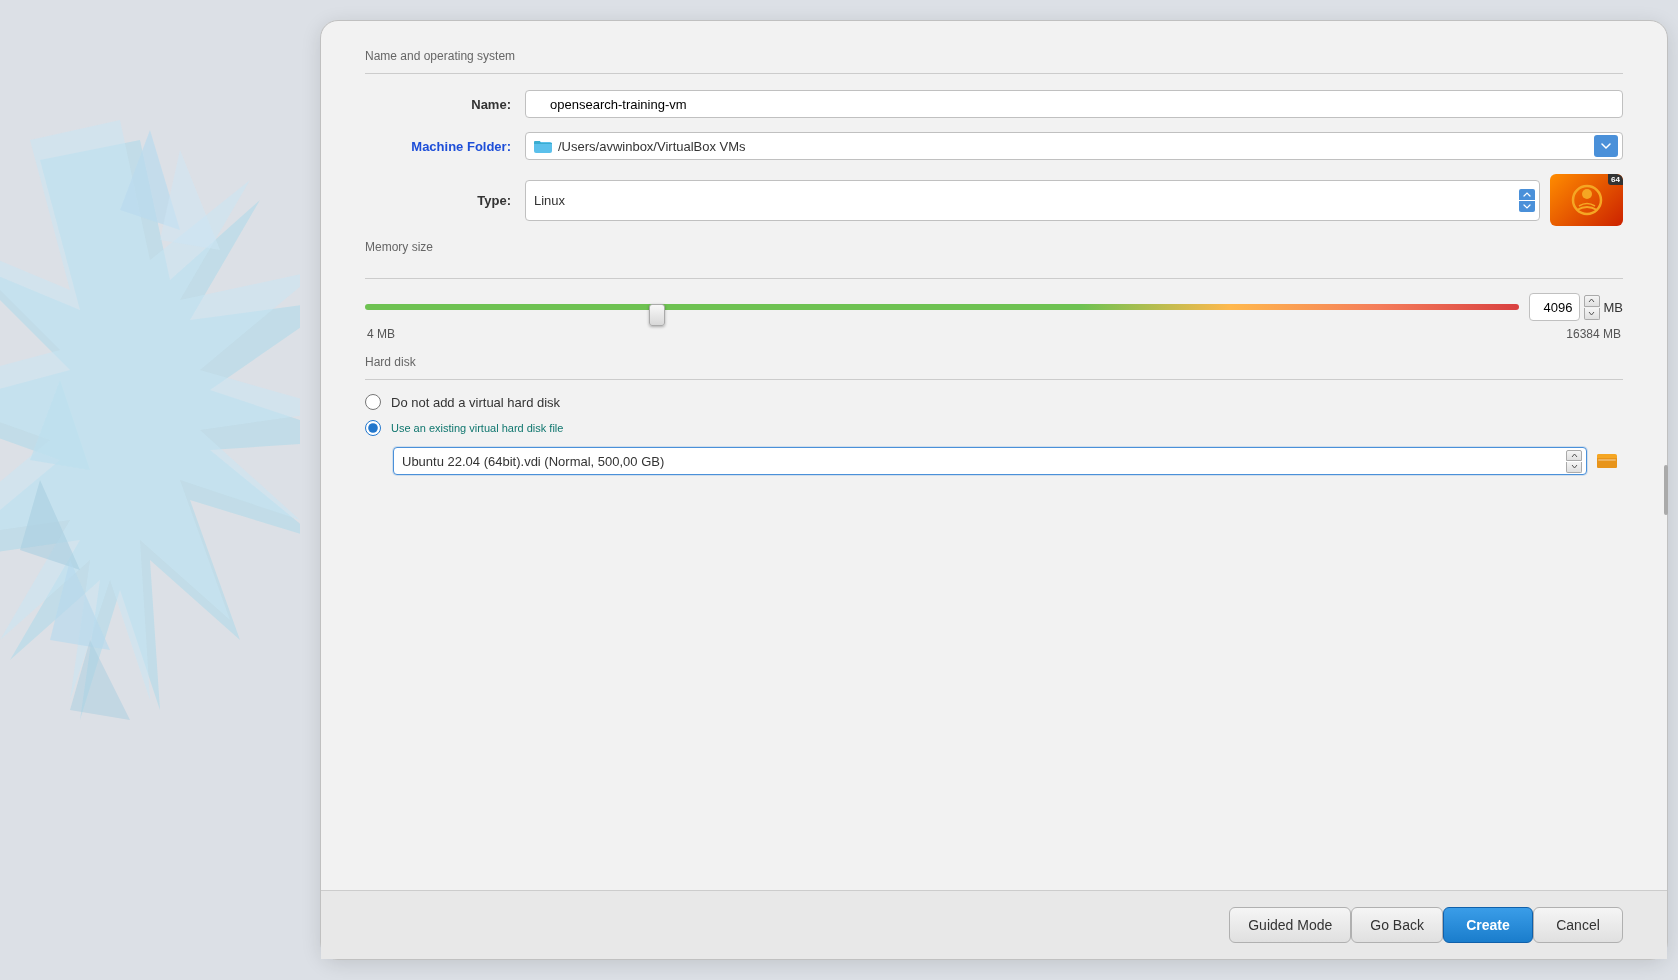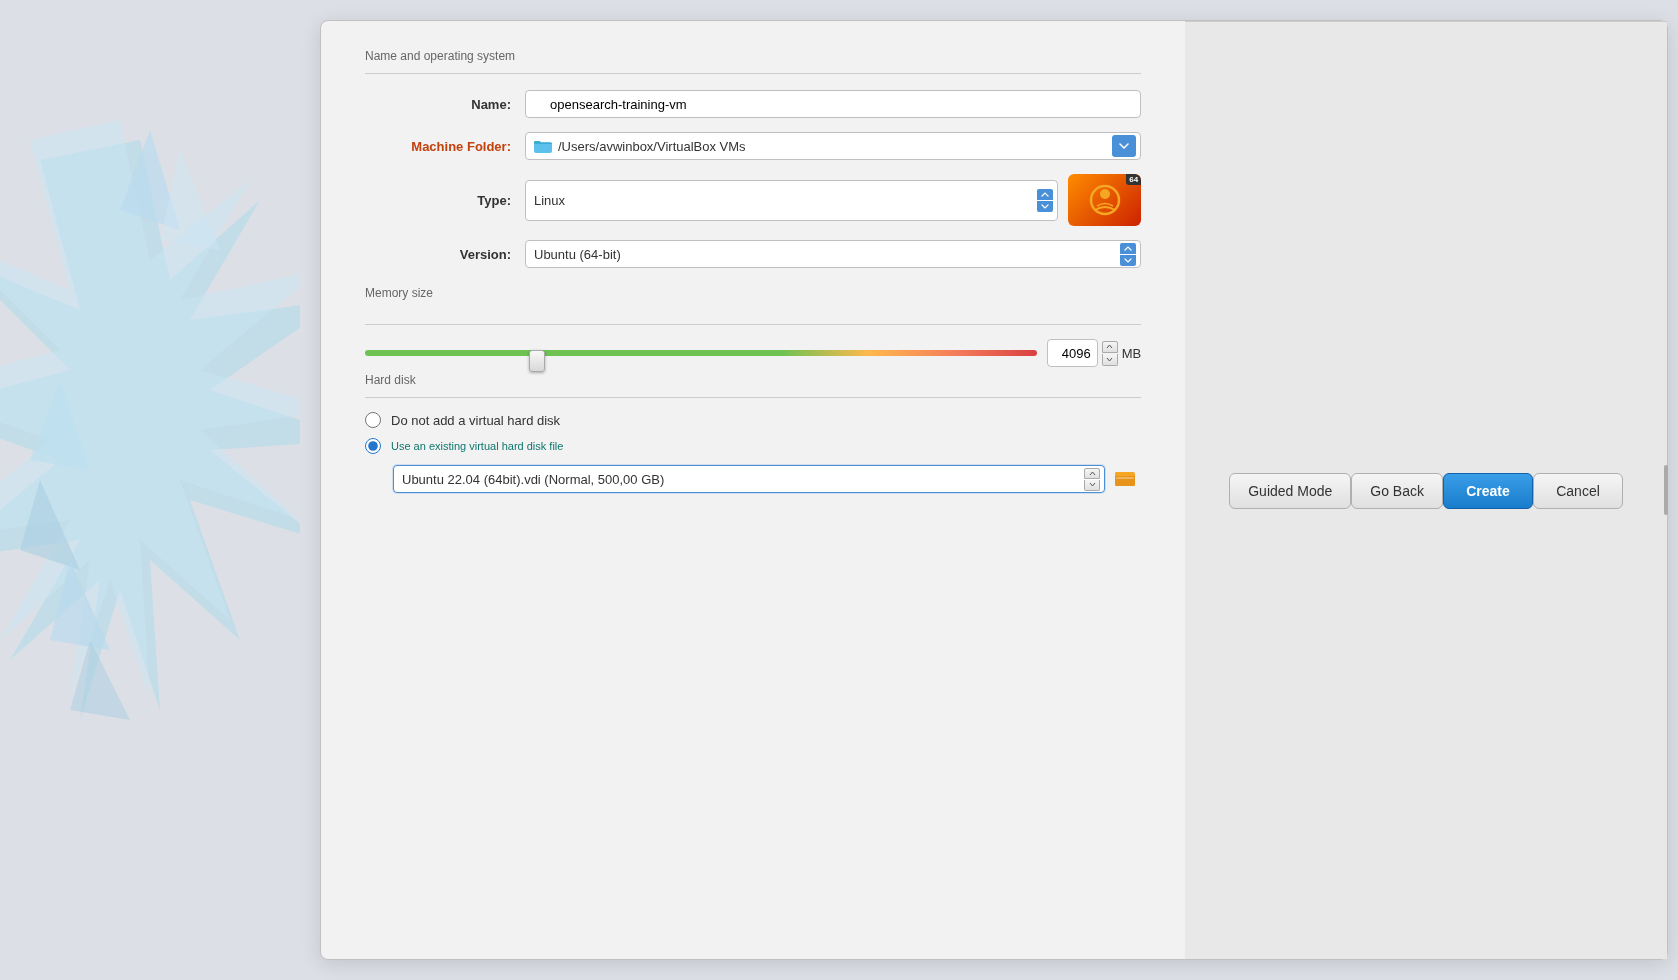--- a/index.html
+++ b/index.html
@@ -73,39 +73,39 @@
 </svg>
 
 <div style="
   position: absolute;
   left: 320px;
   top: 20px;
   right: 10px;
   bottom: 20px;
   background: #f2f2f2;
   border: 1px solid #c0c0c0;
-  border-radius: 8px;
+  border-radius: 18px;
   box-shadow: 0 4px 20px rgba(0,0,0,0.12);
   display: flex;
-  flex-direction: row;
+  flex-direction: column;
 ">
 
   <div style="flex:1; padding: 28px 44px 16px 44px; overflow-y:auto;">
 
     <div>
       <div style="font-size:12px;color:#666;margin-bottom:10px;">Name and operating system</div>
       <div style="border-top:1px solid #ccc;margin-bottom:16px;"></div>
 
       <div class="inner-form-row" style="display:flex;align-items:center;margin-bottom:14px;">
         <div style="width:160px;text-align:right;padding-right:14px;font-weight:600;font-size:13px;color:#333;flex-shrink:0;">Name:</div>
         <input type="text" style="flex: 1 1 0%; height: 28px; border: 1px solid rgb(192, 192, 192); border-radius: 4px; padding: 0px 24px; font-size: 13px; background: white; outline: none;" value="opensearch-training-vm">
       </div>
 
       <div style="display:flex;align-items:center;margin-bottom:14px;">
-        <div style="width:160px;text-align:right;padding-right:14px;font-weight:600;font-size:13px;color:#c2410c;flex-shrink:0;">Machine Folder:</div>
+        <div style="width:160px;text-align:right;padding-right:14px;font-weight:600;font-size:13px;color:#1d4ed8;flex-shrink:0;">Machine Folder:</div>
         <div style="flex:1;display:flex;align-items:center;height:28px;border:1px solid #c0c0c0;border-radius:4px;background:white;padding:0 4px 0 8px;">
 
           <svg width="18" height="14" viewBox="0 0 18 14" style="margin-right:6px;flex-shrink:0;">
             <rect x="0" y="3" width="18" height="11" rx="2" fill="#5bc0eb"></rect>
             <path d="M0 5 L0 3 Q0 2 1 2 L6 2 L7 4 L18 4 L18 5 Z" fill="#3aadd0"></path>
           </svg>
           <span style="flex:1;font-size:13px;color:#333;white-space:nowrap;overflow:hidden;text-overflow:ellipsis;">/Users/avwinbox/VirtualBox VMs</span>
           <button style="width:24px;height:22px;background:#4a90d9;border:none;border-radius:3px;cursor:pointer;display:flex;align-items:center;justify-content:center;margin-left:4px;">
             <svg width="10" height="7" viewBox="0 0 10 7">
               <path d="M1 1 L5 5 L9 1" stroke="white" stroke-width="1.5" fill="none" stroke-linecap="round"></path>
@@ -136,38 +136,20 @@
           <div style="position:absolute;top:0;right:0;background:#333;color:white;font-size:8px;font-weight:bold;padding:1px 3px;border-radius:0 6px 0 3px;">64</div>
           <svg width="36" height="36" viewBox="0 0 36 36">
             <circle cx="18" cy="18" r="14" fill="none" stroke="#f5a623" stroke-width="2.5"></circle>
             <circle cx="18" cy="12" r="5" fill="#f5a623"></circle>
             <path d="M8 28 Q18 22 28 28" stroke="#f5a623" stroke-width="2" fill="none"></path>
             <path d="M10 24 Q18 19 26 24" stroke="#f5a623" stroke-width="1.5" fill="none"></path>
           </svg>
         </div>
       </div>
 
-      <div style="display:flex;align-items:center;margin-bottom:18px;">
-        <div style="width:160px;text-align:right;padding-right:14px;font-weight:600;font-size:13px;color:#333;flex-shrink:0;">Version:</div>
-        <div style="flex:1;display:flex;align-items:center;height:28px;border:1px solid #c0c0c0;border-radius:4px;background:white;padding:0 4px 0 8px;max-width:calc(100% - 62px);">
-          <span style="flex:1;font-size:13px;color:#333;">Ubuntu (64-bit)</span>
-          <div style="display:flex;flex-direction:column;gap:1px;cursor:pointer;">
-            <div style="width:16px;height:11px;background:#4a90d9;border-radius:2px 2px 0 0;display:flex;align-items:center;justify-content:center;">
-              <svg width="8" height="5" viewBox="0 0 8 5">
-                  <path d="M1 4 L4 1 L7 4" stroke="white" stroke-width="1.2" fill="none" stroke-linecap="round"></path>
-                </svg>
-            </div>
-            <div style="width:16px;height:11px;background:#4a90d9;border-radius:0 0 2px 2px;display:flex;align-items:center;justify-content:center;">
-              <svg width="8" height="5" viewBox="0 0 8 5">
-                  <path d="M1 1 L4 4 L7 1" stroke="white" stroke-width="1.2" fill="none" stroke-linecap="round"></path>
-                </svg>
-            </div>
-          </div>
-        </div>
-      </div>
     </div>
 
     <div>
       <div style="font-size:12px;color:#666;margin-bottom:24px;">Memory size</div>
       <div style="border-top:1px solid #ccc;margin-bottom:14px;"></div>
 
       <div style="display:flex;align-items:center;gap:10px;margin-bottom:6px;">
         <input type="range" min="4" max="16384" value="4096" style="flex: 1 1 0%; appearance: none; height: 6px; border-radius: 3px; background: linear-gradient(to right, rgb(110, 194, 82) 0%, rgb(110, 194, 82) 62%, rgb(255, 184, 77) 75%, rgb(244, 124, 90) 88%, rgb(217, 64, 64) 100%); outline: none; cursor: pointer;">
         <div style="display:flex;align-items:center;gap:4px;">
           <input type="text" value="4096" style="width: 51px; height: 28px; border: 1px solid rgb(192, 192, 192); border-radius: 4px; text-align: right; padding: 0px 6px; font-size: 13px; background: white; outline: none;">
@@ -180,20 +162,24 @@
             <div style="width:16px;height:12px;border:1px solid #aaa;border-top:none;background:linear-gradient(180deg,#f5f5f5,#e0e0e0);display:flex;align-items:center;justify-content:center;border-radius:0 0 2px 2px;cursor:pointer;">
               <svg width="7" height="5" viewBox="0 0 7 5">
                   <path d="M1 1 L3.5 4 L6 1" stroke="#555" stroke-width="1" fill="none"></path>
                 </svg>
             </div>
           </div>
           <span style="font-size:13px;color:#333;font-weight:500;">MB</span>
         </div>
       </div>
 
+      <div style="display:flex;justify-content:space-between;font-size:12px;color:#555;margin-bottom:14px;padding:0 2px;">
+        <span>4 MB</span>
+        <span>16384 MB</span>
+      </div>
     </div>
 
     <div>
       <div style="font-size:12px;color:#666;margin-bottom:10px;">Hard disk</div>
       <div style="border-top:1px solid #ccc;margin-bottom:14px;"></div>
 
       <div style="display:flex;align-items:center;margin-bottom:10px;cursor:pointer;">
         <input type="radio" name="hard_disk" style="width: 16px; height: 16px; margin-right: 10px; cursor: pointer;">
         <span style="font-size:13px;color:#333;">Do not add a virtual hard disk</span>
       </div>

